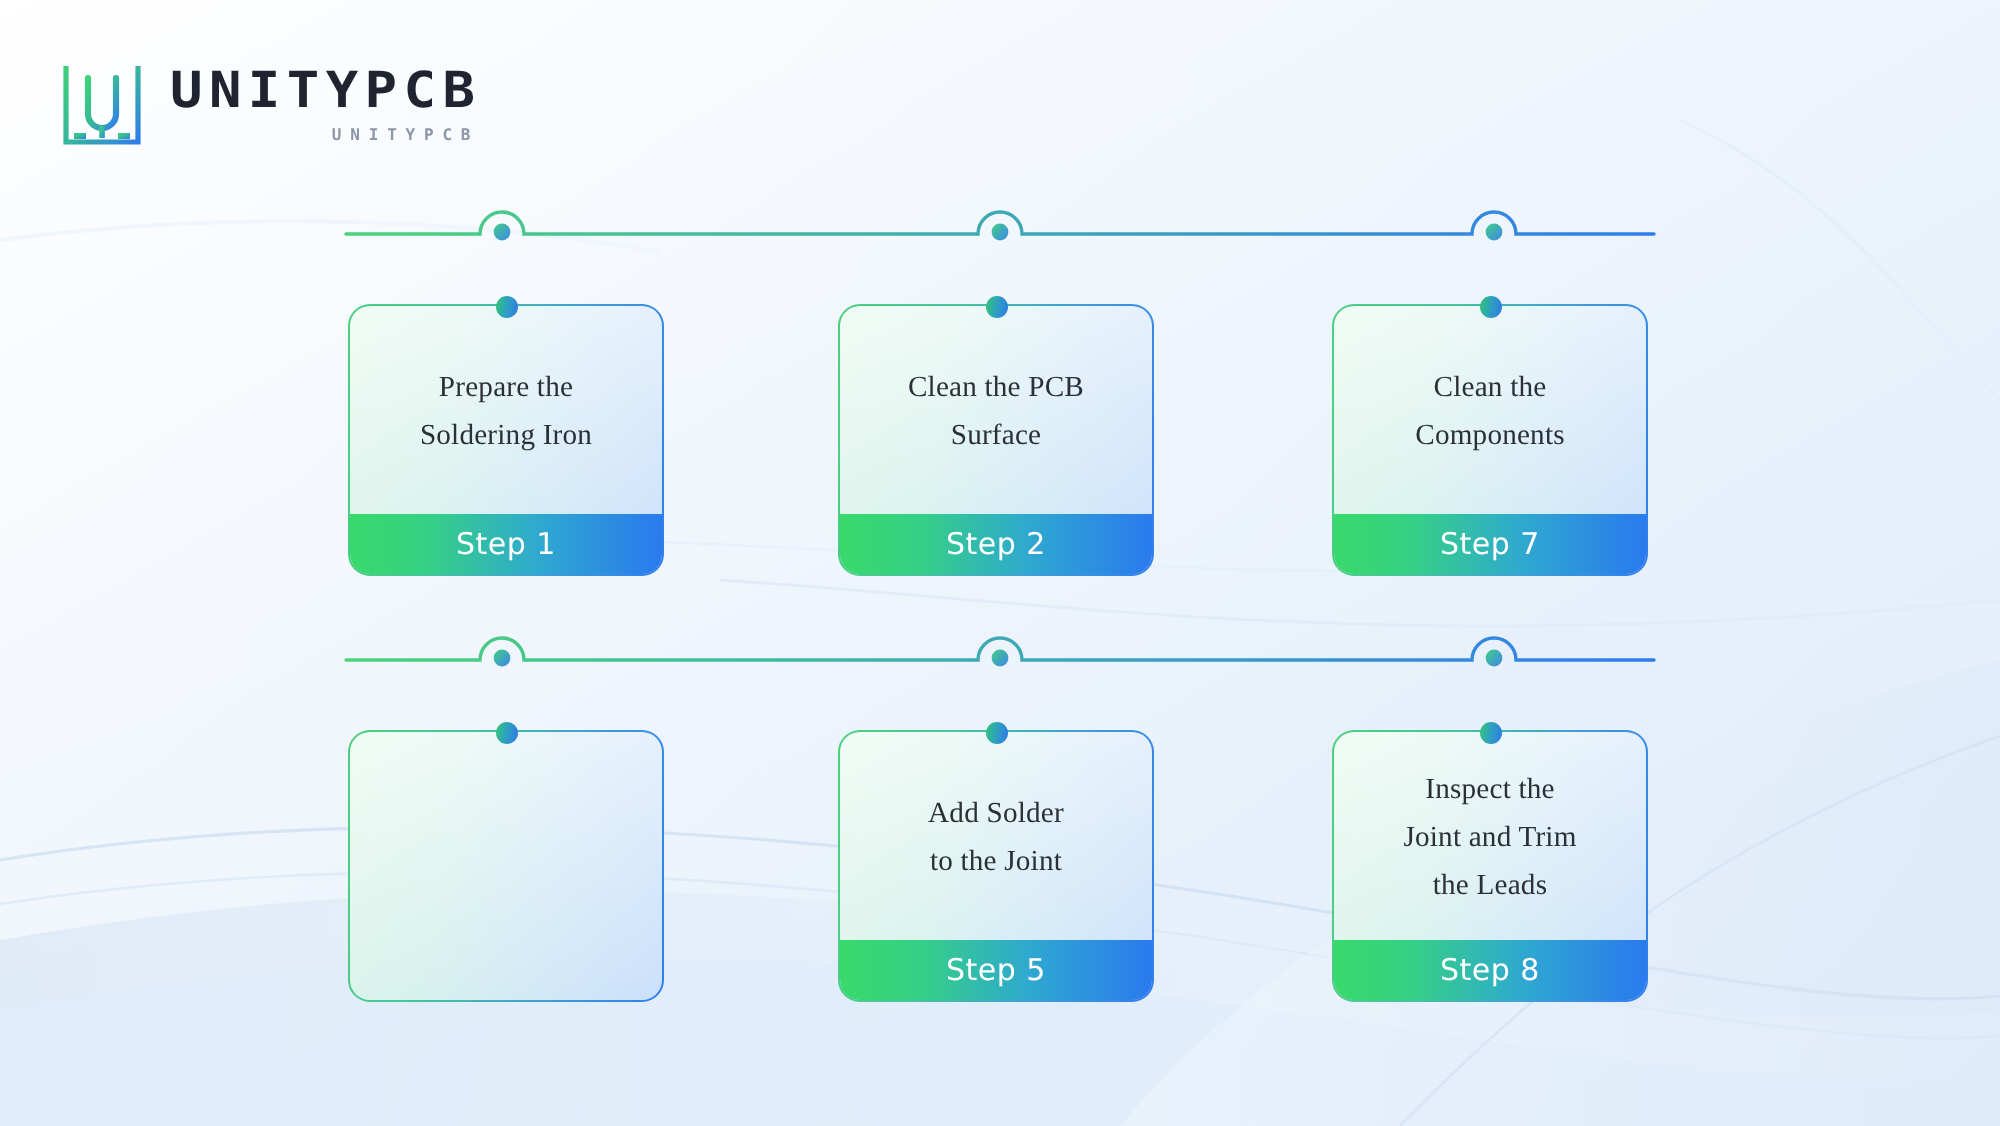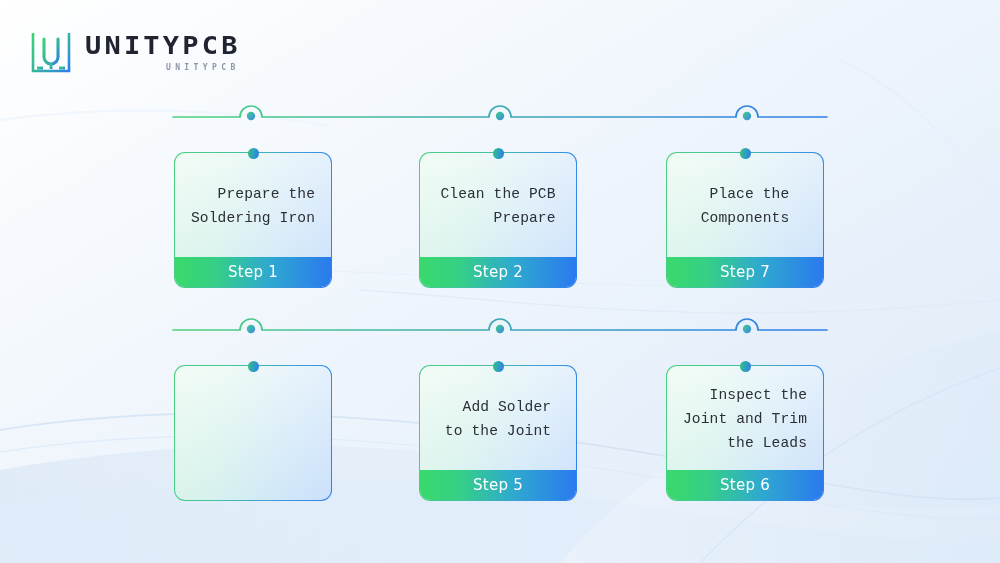--- a/index.html
+++ b/index.html
@@ -98,25 +98,25 @@
     flex-direction: column;
   }
   .card-body {
     flex: 1;
     display: flex;
     align-items: center;
     justify-content: center;
     padding: 4px 8px 0 8px;
   }
   .card-title {
-    font-family: Liberation Mono, monospace;
+    font-family: Liberation Serif, serif;
     font-size: 14.6px;
     line-height: 1.63;
     color: #2b2f36;
-    text-align: right;
+    text-align: center;
     letter-spacing: 0.1px;
     white-space: pre-line;
   }
   .card-step {
     height: 30px;
     flex: 0 0 30px;
     display: flex;
     align-items: center;
     justify-content: center;
     background: linear-gradient(90deg, #3ad96b 0%, #35cf87 26%, #2fa9cf 60%, #2a7aee 100%);
@@ -240,31 +240,31 @@
       </div>
       <div class="card-step">Step 1</div>
     </div>
   </div>
 
   <div class="card row1 col2">
     <span class="card-dot"></span>
     <div class="card-inner">
       <div class="card-body">
         <div class="card-title">Clean the PCB
-Prepare</div>
+Surface</div>
       </div>
       <div class="card-step">Step 2</div>
     </div>
   </div>
 
   <div class="card row1 col3">
     <span class="card-dot"></span>
     <div class="card-inner">
       <div class="card-body">
-        <div class="card-title">Place the
+        <div class="card-title">Clean the
 Components</div>
       </div>
       <div class="card-step">Step 7</div>
     </div>
   </div>
 
   <div class="card row2 col1">
     <span class="card-dot"></span>
     <div class="card-inner">
     </div>
@@ -282,17 +282,17 @@
   </div>
 
   <div class="card row2 col3">
     <span class="card-dot"></span>
     <div class="card-inner">
       <div class="card-body">
         <div class="card-title">Inspect the
 Joint and Trim
 the Leads</div>
       </div>
-      <div class="card-step">Step 6</div>
+      <div class="card-step">Step 8</div>
     </div>
   </div>
 
 </div>
 
 </body></html>

